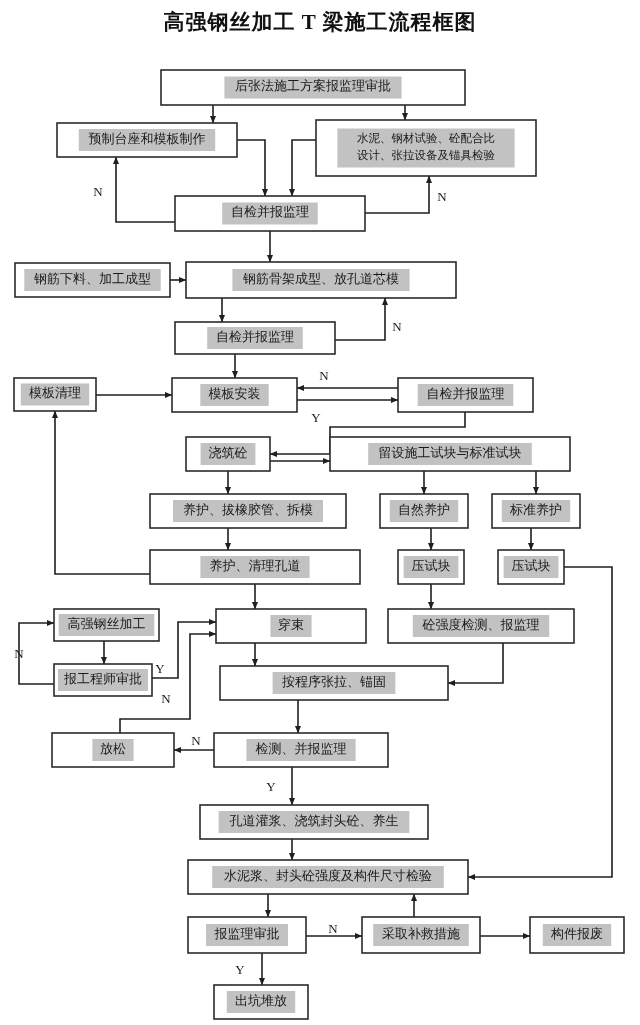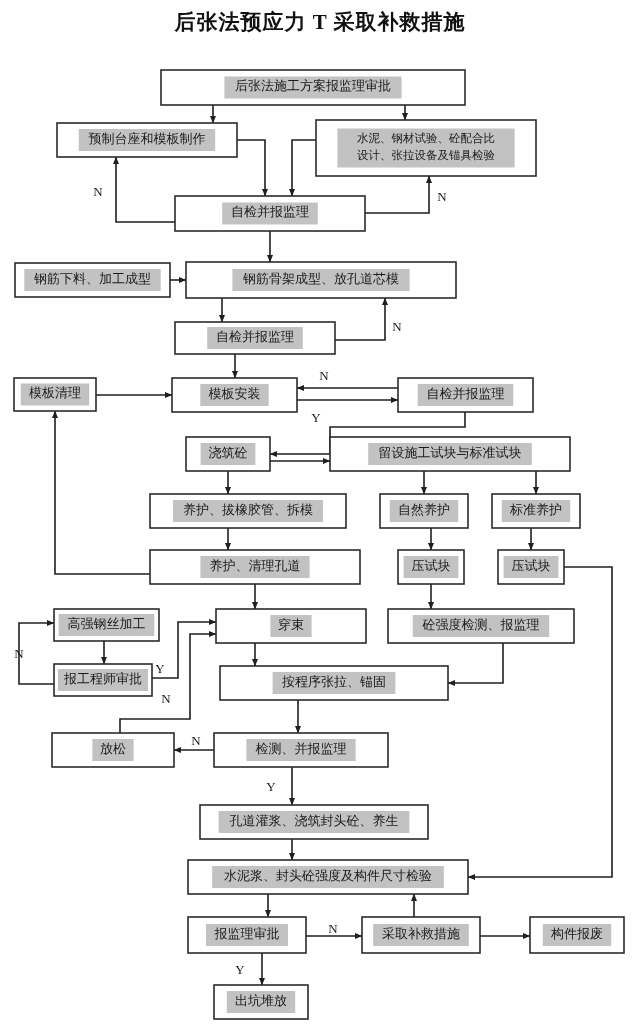--- a/index.html
+++ b/index.html
@@ -23,21 +23,21 @@
   .node-text.sm{font-size:11.5px;}
   .edge{stroke:#1f1f1f;stroke-width:1.6;fill:none;}
   .edge-label{
     font-family:"Liberation Serif","DejaVu Serif",serif;
     font-size:13px;fill:#1a1a1a;text-anchor:middle;dominant-baseline:middle;
   }
 </style>
 </head>
 <body>
 
-<div id="flow-title">后张法预应力 T 采取补救措施</div>
+<div id="flow-title">高强钢丝加工 T 梁施工流程框图</div>
 
 <svg id="flow-canvas" viewBox="0 0 640 1025">
   <defs>
     <marker id="ah" markerWidth="9" markerHeight="9" refX="7.4" refY="3.2" orient="auto" markerUnits="userSpaceOnUse">
       <path d="M0,0 L7.6,3.2 L0,6.4 z" fill="#1f1f1f"></path>
     </marker>
   </defs>
 
   <g id="edge-layer">
 

